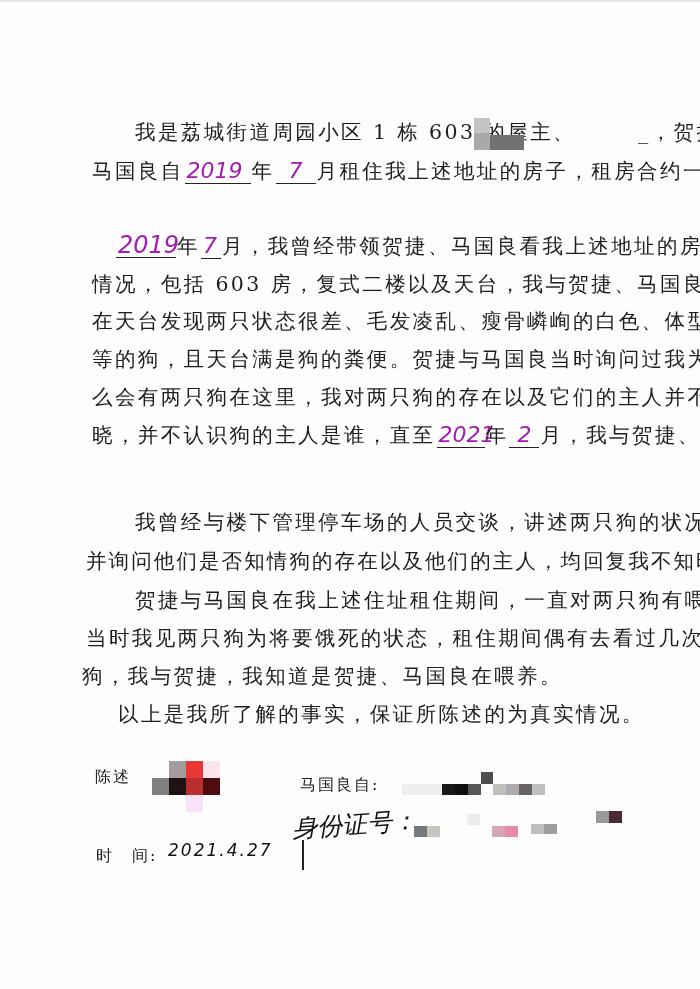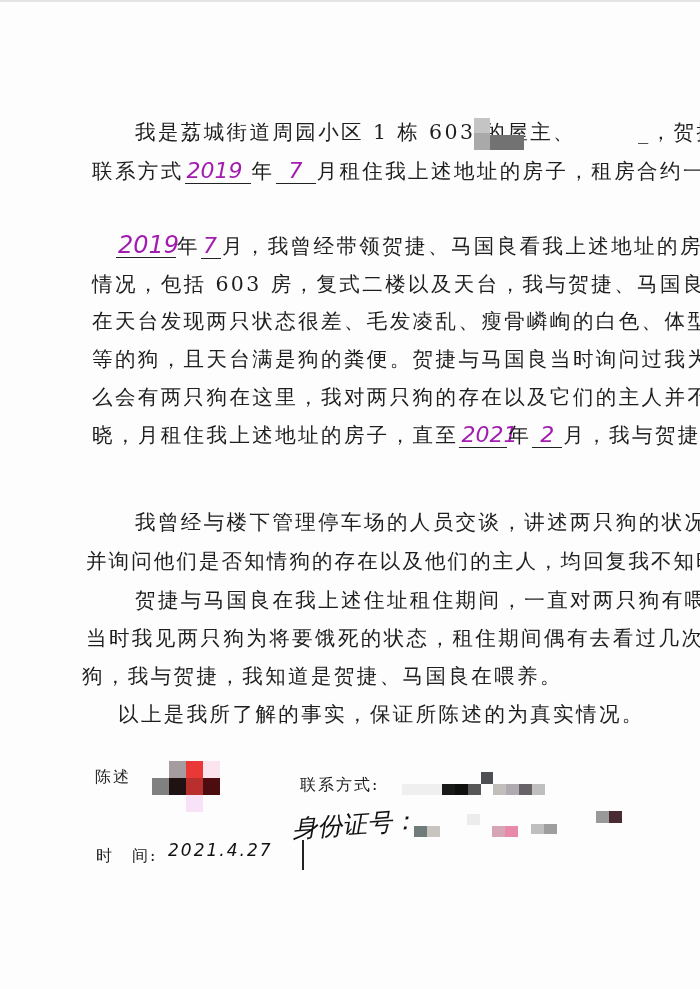--- a/index.html
+++ b/index.html
@@ -39,33 +39,33 @@
   <div class="line indent" style="top:117px;">
     <span>我是荔城街道周园小区 1 栋 603 的屋主、</span><span style="display:inline-block;width:62px;"></span><span>_，贺捷和</span>
   </div>
   <div class="mosaic">
     <div class="cell" style="left:474px;top:118px;width:16px;height:15px;background:#c4c4c4;"></div>
     <div class="cell" style="left:474px;top:133px;width:16px;height:17px;background:#a9a9a9;"></div>
     <div class="cell" style="left:490px;top:135px;width:34px;height:15px;background:#727272;"></div>
   </div>
 
   <div class="line" style="top:156px;">
-    <span>联系方式</span><span class="hw" style="width:62px;">2019</span><span>年</span><span class="hw" style="width:36px;text-align:center;">7</span><span>月租住我上述地址的房子，租房合约一直</span>
+    <span>马国良自</span><span class="hw" style="width:62px;">2019</span><span>年</span><span class="hw" style="width:36px;text-align:center;">7</span><span>月租住我上述地址的房子，租房合约一直</span>
   </div>
 
 
   <div class="line indent" style="left:115px;top:231px;">
     <span class="hw" style="width:56px;font-size:24px;">2019</span><span>年</span><span class="hw" style="width:16px;">7</span><span>月，我曾经带领贺捷、马国良看我上述地址的房屋</span>
   </div>
   <div class="line" style="top:269px;">情况，包括 603 房，复式二楼以及天台，我与贺捷、马国良共同</div>
   <div class="line" style="top:306px;">在天台发现两只状态很差、毛发凌乱、瘦骨嶙峋的白色、体型中</div>
   <div class="line" style="top:344px;">等的狗，且天台满是狗的粪便。贺捷与马国良当时询问过我为什</div>
   <div class="line" style="top:382px;">么会有两只狗在这里，我对两只狗的存在以及它们的主人并不知</div>
   <div class="line" style="top:420px;">
-    <span>晓，月租住我上述地址的房子，直至</span><span class="hw" style="width:44px;">2021</span><span>年</span><span class="hw" style="width:26px;text-align:center;">2</span><span>月，我与贺捷、马国</span>
+    <span>晓，并不认识狗的主人是谁，直至</span><span class="hw" style="width:44px;">2021</span><span>年</span><span class="hw" style="width:26px;text-align:center;">2</span><span>月，我与贺捷、马国</span>
   </div>
 
   <div class="line indent" style="top:507px;">我曾经与楼下管理停车场的人员交谈，讲述两只狗的状况，</div>
   <div class="line" style="left:86px;top:546px;letter-spacing:2.1px;">并询问他们是否知情狗的存在以及他们的主人，均回复我不知晓。</div>
 
   <div class="line indent" style="top:585px;">贺捷与马国良在我上述住址租住期间，一直对两只狗有喂养，</div>
   <div class="line" style="left:86px;top:623px;">当时我见两只狗为将要饿死的状态，租住期间偶有去看过几次狗</div>
   <div class="line" style="left:82px;top:661px;">狗，我与贺捷，我知道是贺捷、马国良在喂养。</div>
 
   <div class="line indent" style="left:118px;top:699px;">以上是我所了解的事实，保证所陈述的为真实情况。</div>
@@ -75,21 +75,21 @@
     <div class="cell" style="left:169px;top:761px;width:17px;height:17px;background:#a49c9f;"></div>
     <div class="cell" style="left:186px;top:761px;width:17px;height:17px;background:#ea3836;"></div>
     <div class="cell" style="left:203px;top:761px;width:17px;height:17px;background:#fbe4ee;"></div>
     <div class="cell" style="left:152px;top:778px;width:17px;height:17px;background:#808080;"></div>
     <div class="cell" style="left:169px;top:778px;width:17px;height:17px;background:#201212;"></div>
     <div class="cell" style="left:186px;top:778px;width:17px;height:17px;background:#b82f2e;"></div>
     <div class="cell" style="left:203px;top:778px;width:17px;height:17px;background:#4c0c10;"></div>
     <div class="cell" style="left:186px;top:795px;width:17px;height:17px;background:#f8e2f7;"></div>
   </div>
 
-  <div class="label" style="left:300px;top:775px;">联系方式:</div>
+  <div class="label" style="left:300px;top:775px;">马国良自:</div>
   <div class="mosaic">
     <div class="cell" style="left:402px;top:784px;width:40px;height:11px;background:#eeefee;"></div>
     <div class="cell" style="left:442px;top:784px;width:13px;height:11px;background:#181a18;"></div>
     <div class="cell" style="left:455px;top:784px;width:13px;height:11px;background:#0e100e;"></div>
     <div class="cell" style="left:468px;top:784px;width:13px;height:11px;background:#575757;"></div>
     <div class="cell" style="left:481px;top:772px;width:12px;height:12px;background:#4d4f52;"></div>
     <div class="cell" style="left:493px;top:784px;width:13px;height:11px;background:#c0bfbc;"></div>
     <div class="cell" style="left:506px;top:784px;width:13px;height:11px;background:#aeaab0;"></div>
     <div class="cell" style="left:519px;top:784px;width:13px;height:11px;background:#666266;"></div>
     <div class="cell" style="left:532px;top:784px;width:13px;height:11px;background:#bfbfbf;"></div>

